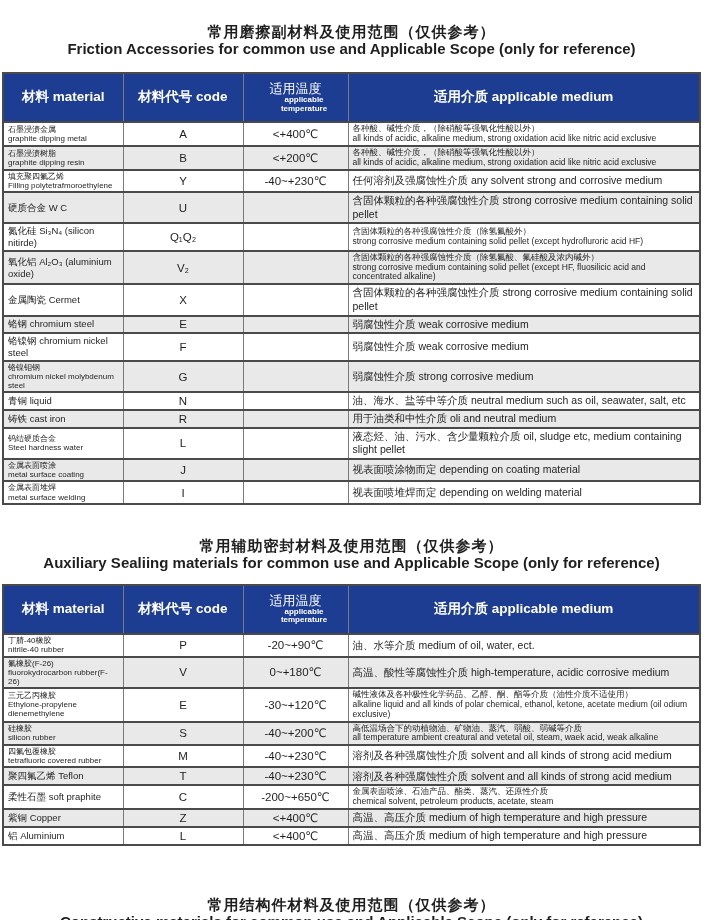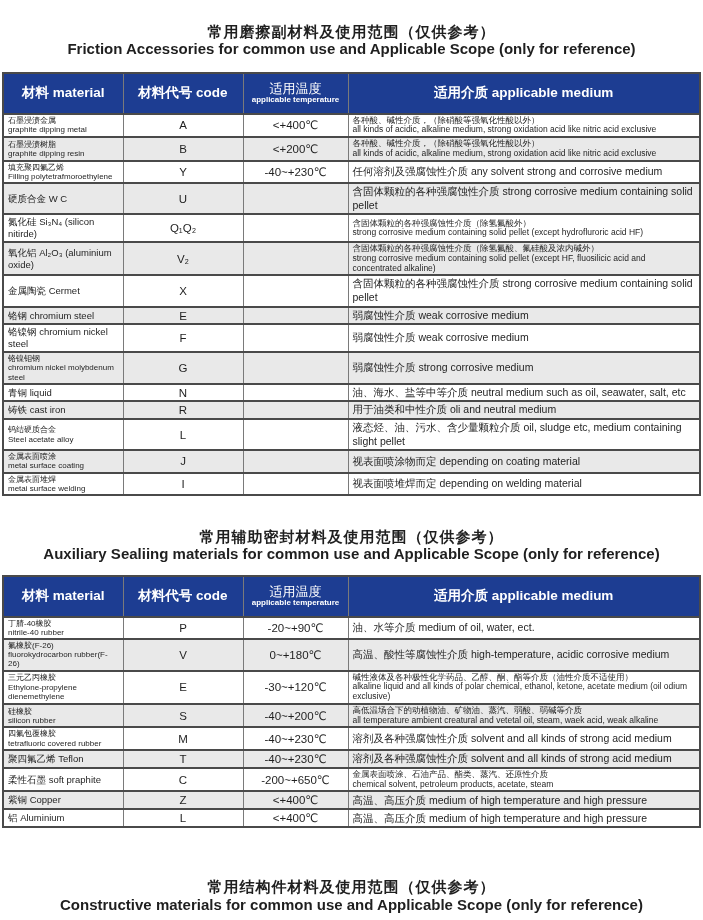--- a/index.html
+++ b/index.html
@@ -36,21 +36,21 @@
   }
   th{
     background:var(--blue);color:#ffffff;
     border-left:1px solid var(--border-light);
     border-right:1px solid var(--border-light);
     border-bottom:2px solid var(--border-dark);
     padding:8px 2px;vertical-align:middle;
   }
   .th-main{font-size:13.5px;font-weight:bold;line-height:1.1;}
   .th-zh{font-size:13px;font-weight:normal;line-height:1.05;}
-  .th-en{font-size:8px;font-weight:bold;line-height:1.1;}
+  .th-en{font-size:8px;font-weight:bold;line-height:1.1;margin-left:17px;}
   td{
     border-left:1px solid var(--border-light);
     border-right:1px solid var(--border-light);
     border-top:2px solid var(--border-dark);
     border-bottom:2px solid var(--border-dark);
     padding:1px 4px;vertical-align:middle;
   }
   tbody tr:nth-child(even){background:var(--stripe);}
   .code-cell{text-align:center;font-size:11.5px;}
   .temp-cell{text-align:center;font-size:11.5px;}
@@ -215,21 +215,21 @@
           </td>
           <td class="code-cell">R</td>
           <td class="temp-cell"></td>
           <td class="med-cell">
             <div class="single">用于油类和中性介质 oli and neutral medium</div>
           </td>
         </tr>
         <tr>
           <td class="mat-cell">
             <div class="multi">钨结硬质合金</div>
-            <div class="multi">Steel acetate alloy</div>
+            <div class="multi">Steel hardness water</div>
           </td>
           <td class="code-cell">L</td>
           <td class="temp-cell"></td>
           <td class="med-cell">
             <div class="single">液态烃、油、污水、含少量颗粒介质 oil, sludge etc, medium containing slight pellet</div>
           </td>
         </tr>
         <tr>
           <td class="mat-cell">
             <div class="multi">金属表面喷涂</div>

